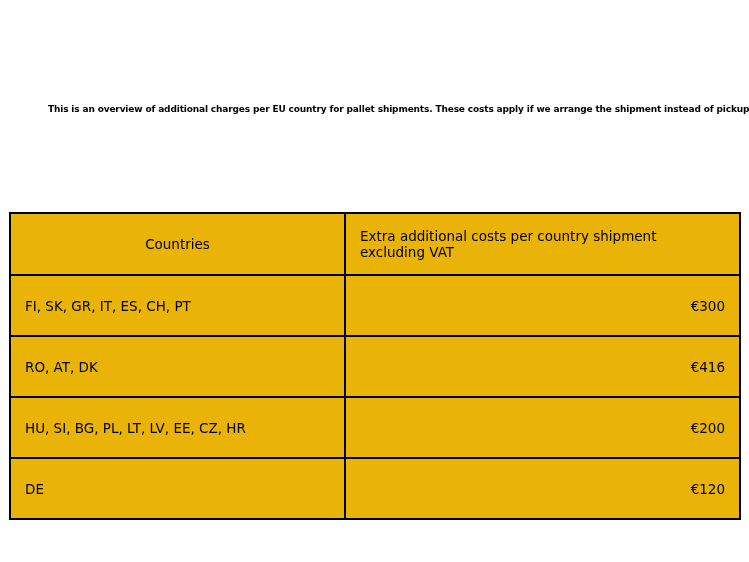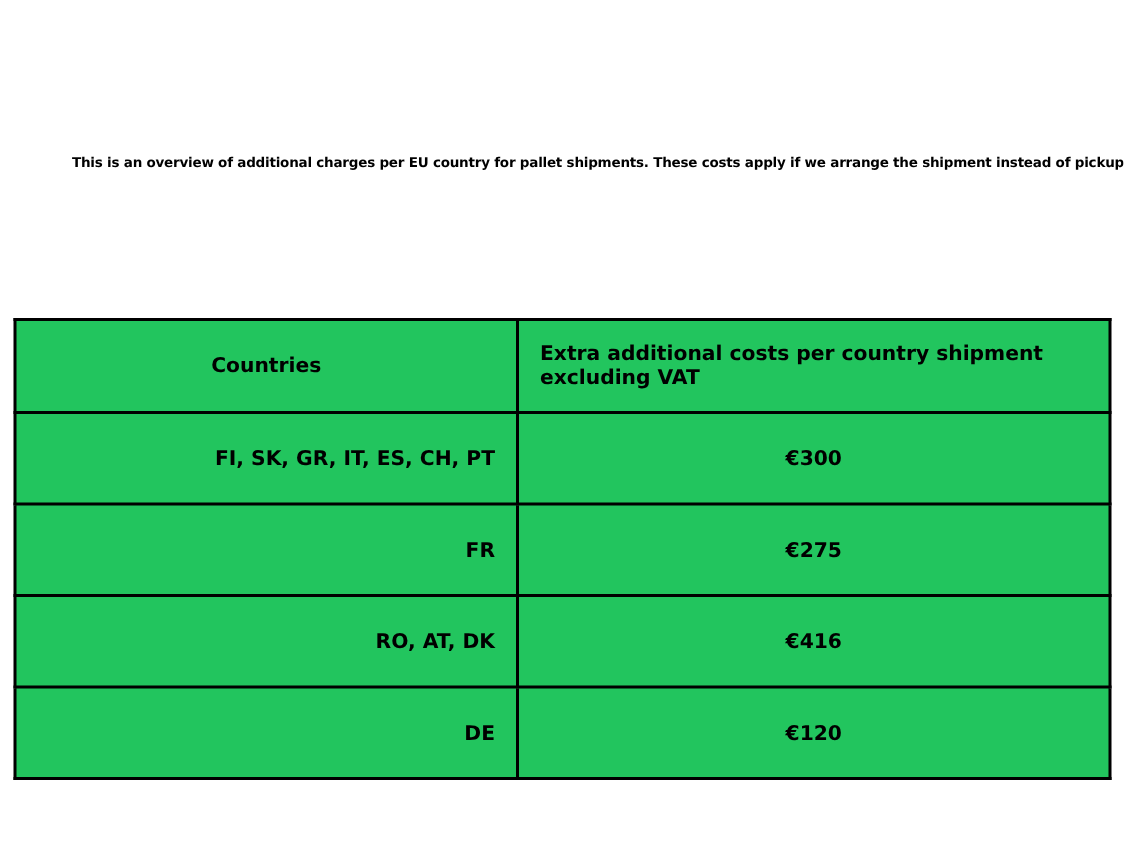--- a/index.html
+++ b/index.html
@@ -35,38 +35,38 @@
     border-collapse: collapse;
     table-layout: fixed;
     font-size: 13.5px;
     color: #000000;
   }
   table.charges th,
   table.charges td {
     border: 2px solid #000000;
     height: 31px;
     padding: 14px;
-    font-weight: bold;
+    font-weight: normal;
     vertical-align: middle;
-    background: #22c55e;
+    background: #eab308;
   }
   th.col-countries {
     width: 305px;
     text-align: center;
   }
   th.col-costs {
     text-align: left;
     padding-left: 8px;
   }
   td.cell-countries {
-    text-align: right;
+    text-align: left;
     padding-left: 28px;
   }
   td.cell-cost {
-    text-align: center;
+    text-align: right;
     padding-left: 42px;
   }
 </style>
 </head>
 <body>
 
 <div>
 
   <p class="intro">This is an overview of additional charges per EU country for pallet shipments. These costs apply if we arrange the shipment instead of pickup.</p>
 
@@ -76,26 +76,26 @@
         <th class="col-countries">Countries</th>
         <th class="col-costs">Extra additional costs per country shipment excluding VAT</th>
       </tr>
     </thead>
     <tbody>
       <tr>
         <td class="cell-countries">FI, SK, GR, IT, ES, CH, PT</td>
         <td class="cell-cost">€300</td>
       </tr>
       <tr>
-        <td class="cell-countries">FR</td>
-        <td class="cell-cost">€275</td>
+        <td class="cell-countries">RO, AT, DK</td>
+        <td class="cell-cost">€416</td>
       </tr>
       <tr>
-        <td class="cell-countries">RO, AT, DK</td>
-        <td class="cell-cost">€416</td>
+        <td class="cell-countries">HU, SI, BG, PL, LT, LV, EE, CZ, HR</td>
+        <td class="cell-cost">€200</td>
       </tr>
       <tr>
         <td class="cell-countries">DE</td>
         <td class="cell-cost">€120</td>
       </tr>
     </tbody>
   </table>
 
 </div>
 

